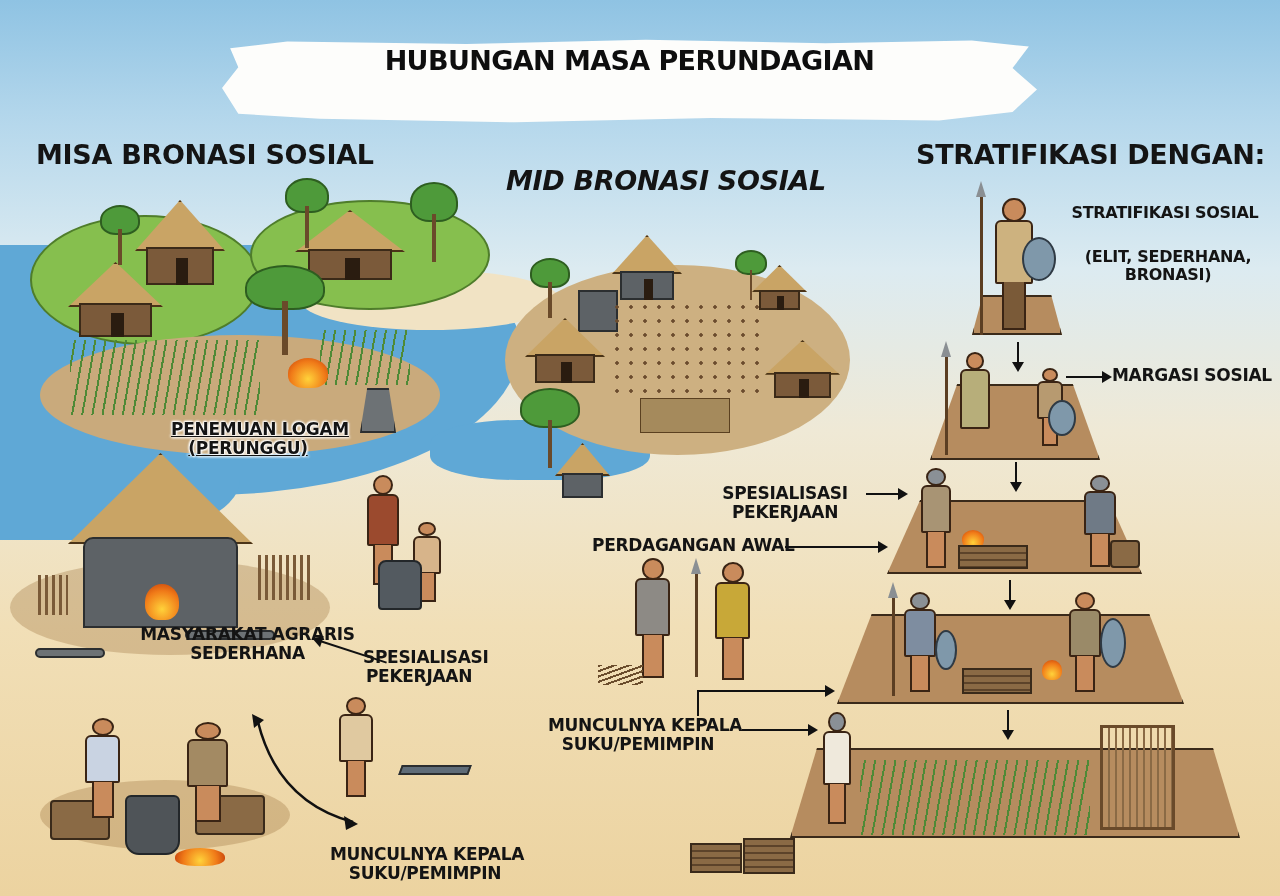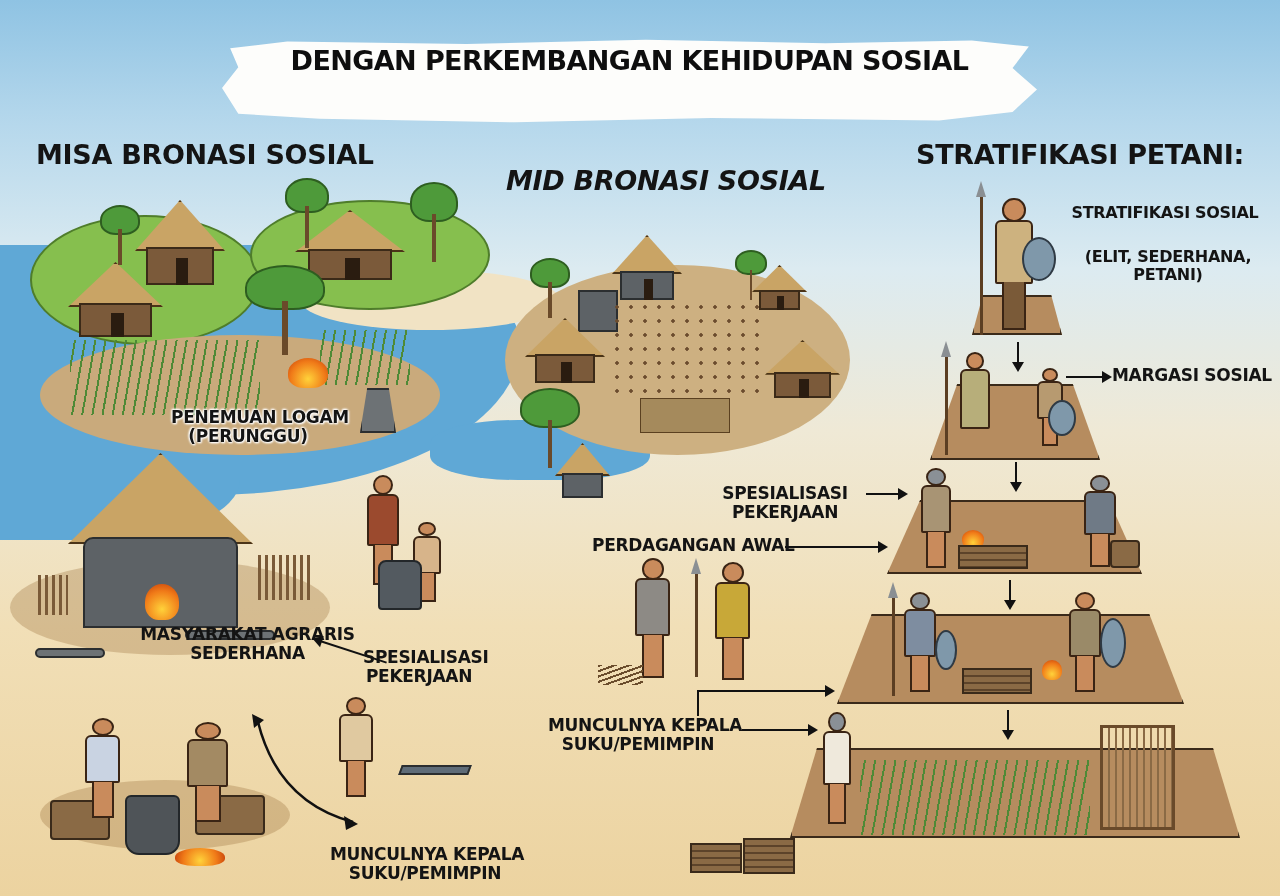--- a/index.html
+++ b/index.html
@@ -61,26 +61,26 @@
   .stump { position: absolute; background: #8a6a45; border: 2px solid #3a2a1a; border-radius: 4px; }
   .crate { position: absolute; background: repeating-linear-gradient(180deg, #8a6a45 0 5px, #5c432a 5px 7px); border: 2px solid #3a2a1a; }
   .grass { position: absolute; background: repeating-linear-gradient(100deg, transparent 0 4px, #4f8a36 4px 6px, transparent 6px 10px); }
   .ground-shadow { position: absolute; background: rgba(160,120,70,0.35); border-radius: 50%; }
 </style>
 </head>
 <body>
 
 <div class="banner"></div>
 <div class="title">
-  <div>DENGAN PERKEMBANGAN KEHIDUPAN SOSIAL</div>
+  <div>HUBUNGAN MASA PERUNDAGIAN</div>
 </div>
 
 <div class="lbl h-big" style="left:36px; top:140px;">MISA BRONASI SOSIAL</div>
 <div class="lbl h-big" style="left:506px; top:166px;font-style:italic;">MID BRONASI SOSIAL</div>
-<div class="lbl h-big" style="left:916px; top:140px;">STRATIFIKASI PETANI:</div>
+<div class="lbl h-big" style="left:916px; top:140px;">STRATIFIKASI DENGAN:</div>
 
 <div>
   <div class="water" style="left:0; top:245px; width:520px; height:250px; border-radius:0 40% 60% 0;"></div>
   <div class="water" style="left:430px; top:420px; width:220px; height:60px; border-radius:40%;"></div>
   <div class="water" style="left:0; top:440px; width:240px; height:100px; border-radius:0 0 60% 0;"></div>
 </div>
 <div class="beach" style="left:300px; top:270px; width:260px; height:60px;"></div>
 <div class="island-green" style="left:30px; top:215px; width:230px; height:130px;"></div>
 <div class="island-green" style="left:250px; top:200px; width:240px; height:110px;"></div>
 <div class="island-sand" style="left:40px; top:335px; width:400px; height:120px;"></div>
@@ -116,21 +116,21 @@
 <div class="tree" style="left:245px; top:265px; width:80px; height:90px;">
     <div class="crown"></div>
     <div class="trunk"></div>
   </div>
 
 <div class="grass" style="left:70px; top:340px; width:190px; height:75px;"></div>
 <div class="grass" style="left:320px; top:330px; width:90px; height:55px;"></div>
 <div class="fire" style="left:288px; top:358px; width:40px; height:30px;"></div>
 <div class="abs" style="left:360px; top:388px; width:36px; height:45px; background:#6d7275; border:2px solid #2b2e30; clip-path:polygon(20% 0,80% 0,100% 100%,0 100%);"></div>
 
-<div class="lbl h-sm center halo" style="left:165px; top:408px; width:190px;">
+<div class="lbl h-sm center halo" style="left:165px; top:420px; width:190px;text-decoration:underline;">
   <div>PENEMUAN LOGAM</div>
   <div style="margin-left:-24px;">(PERUNGGU)</div>
 </div>
 
 <div class="ground-shadow" style="left:10px; top:560px; width:320px; height:95px;"></div>
 <div class="hut stone" style="left:68px; top:453px; width:185px; height:175px;">
   <div class="roof" style="height:52%;"></div>
   <div class="wall" style="height:52%; left:8%; width:84%; border-radius:10px 10px 0 0;"></div>
 </div>
 <div class="fire" style="left:145px; top:584px; width:34px; height:36px;"></div>
@@ -261,21 +261,21 @@
   <div>MUNCULNYA KEPALA</div>
   <div>SUKU/PEMIMPIN</div>
 </div>
 <div class="abs" style="left:697px; top:690px; width:2px; height:26px; background:#111;"></div>
 <div class="arrow-h" style="left:697px; top:690px; width:130px;"></div>
 <div class="arrow-h" style="left:742px; top:729px; width:68px;"></div>
 
 <div class="lbl center" style="left:1060px; top:204px; width:210px; font-size:16px;">STRATIFIKASI SOSIAL</div>
 <div class="lbl center" style="left:1078px; top:248px; width:180px; font-size:16px;">
   <div>(ELIT, SEDERHANA,</div>
-  <div>PETANI)</div>
+  <div>BRONASI)</div>
 </div>
 
 <div class="tier" style="left:972px; top:295px; width:90px; height:40px; clip-path:polygon(12% 0,88% 0,100% 100%,0 100%);"></div>
 <div class="person" style="left:985px; top:198px; width:58px; height:132px;">
     <div class="head"></div>
     <div class="body" style="background:#cdb27f;"></div>
     <div class="legs" style="background:#7a5a38;"></div>
   </div>
 <div class="spear" style="left:980px; top:195px; height:140px;"></div>
 <div class="shield" style="left:1022px; top:237px; width:34px; height:44px;"></div>

